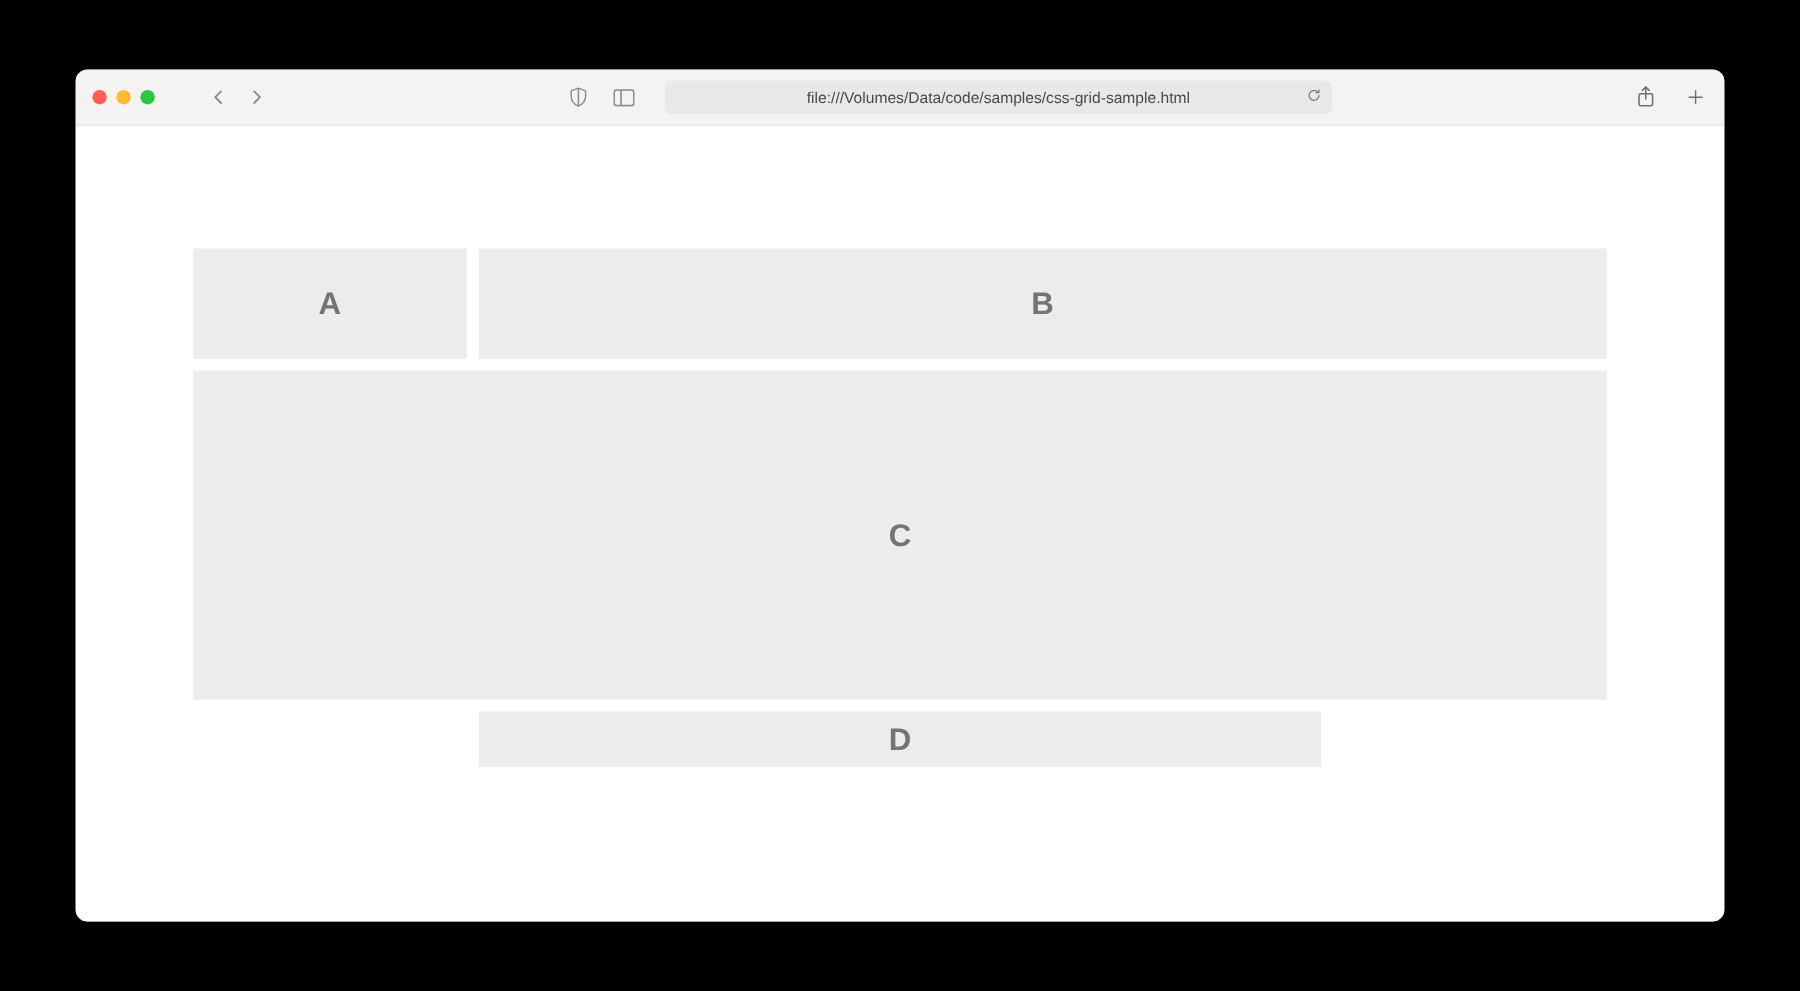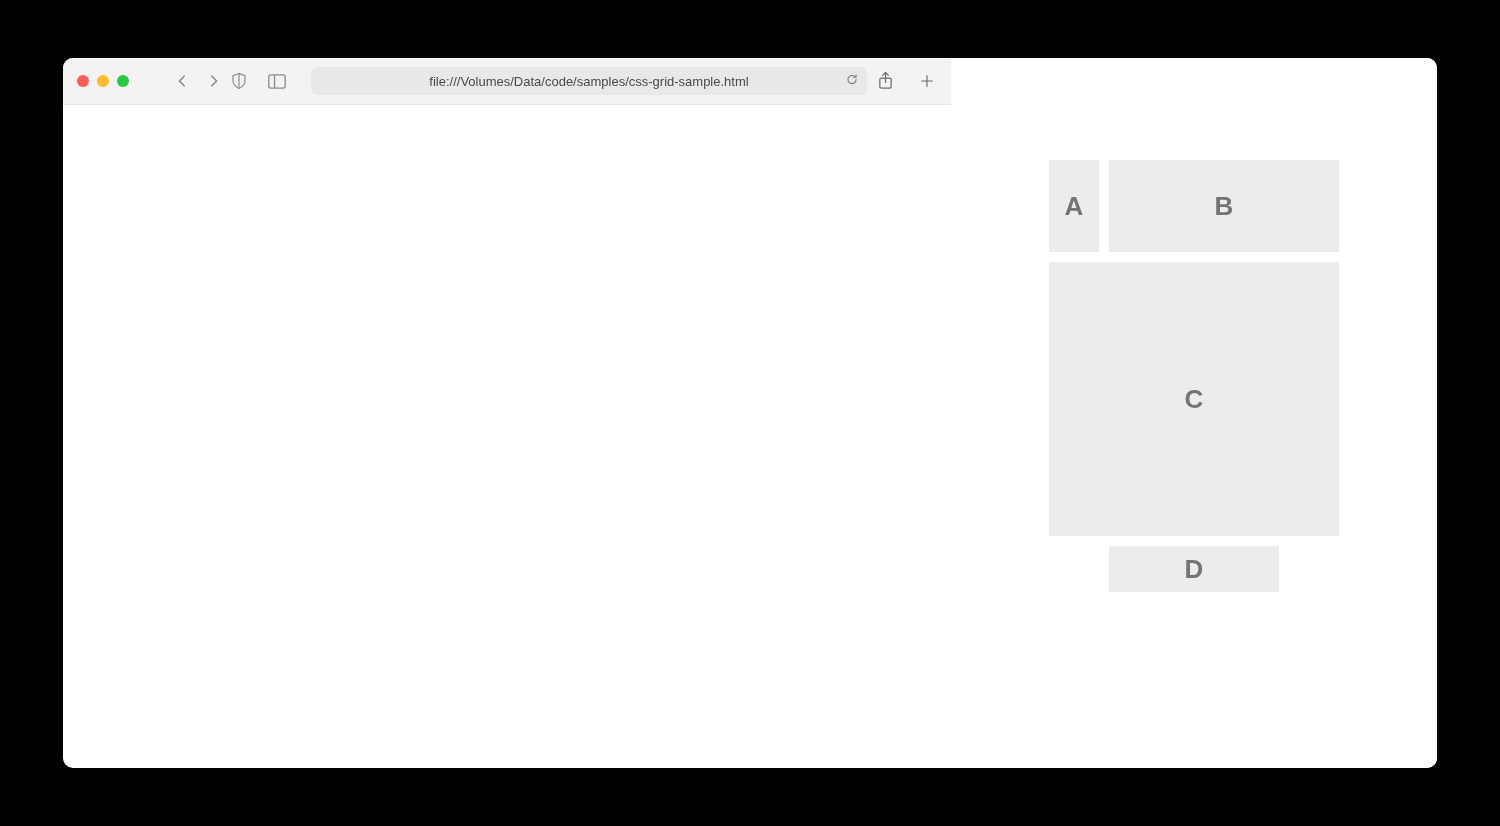--- a/index.html
+++ b/index.html
@@ -12,21 +12,21 @@
       align-items: center;
       justify-content: center;
     }
     .window {
       width: 1374px;
       height: 710px;
       background: #fff;
       border-radius: 10px;
       overflow: hidden;
       display: flex;
-      flex-direction: row;
+      flex-direction: column;
       box-shadow: 0 0 0 1px rgba(0,0,0,0.05);
     }
     .chrome {
       height: 47px;
       background: #f4f3f2;
       border-bottom: 1px solid #e6e5e4;
       display: flex;
       align-items: center;
       padding: 0 14px;
       gap: 8px;

